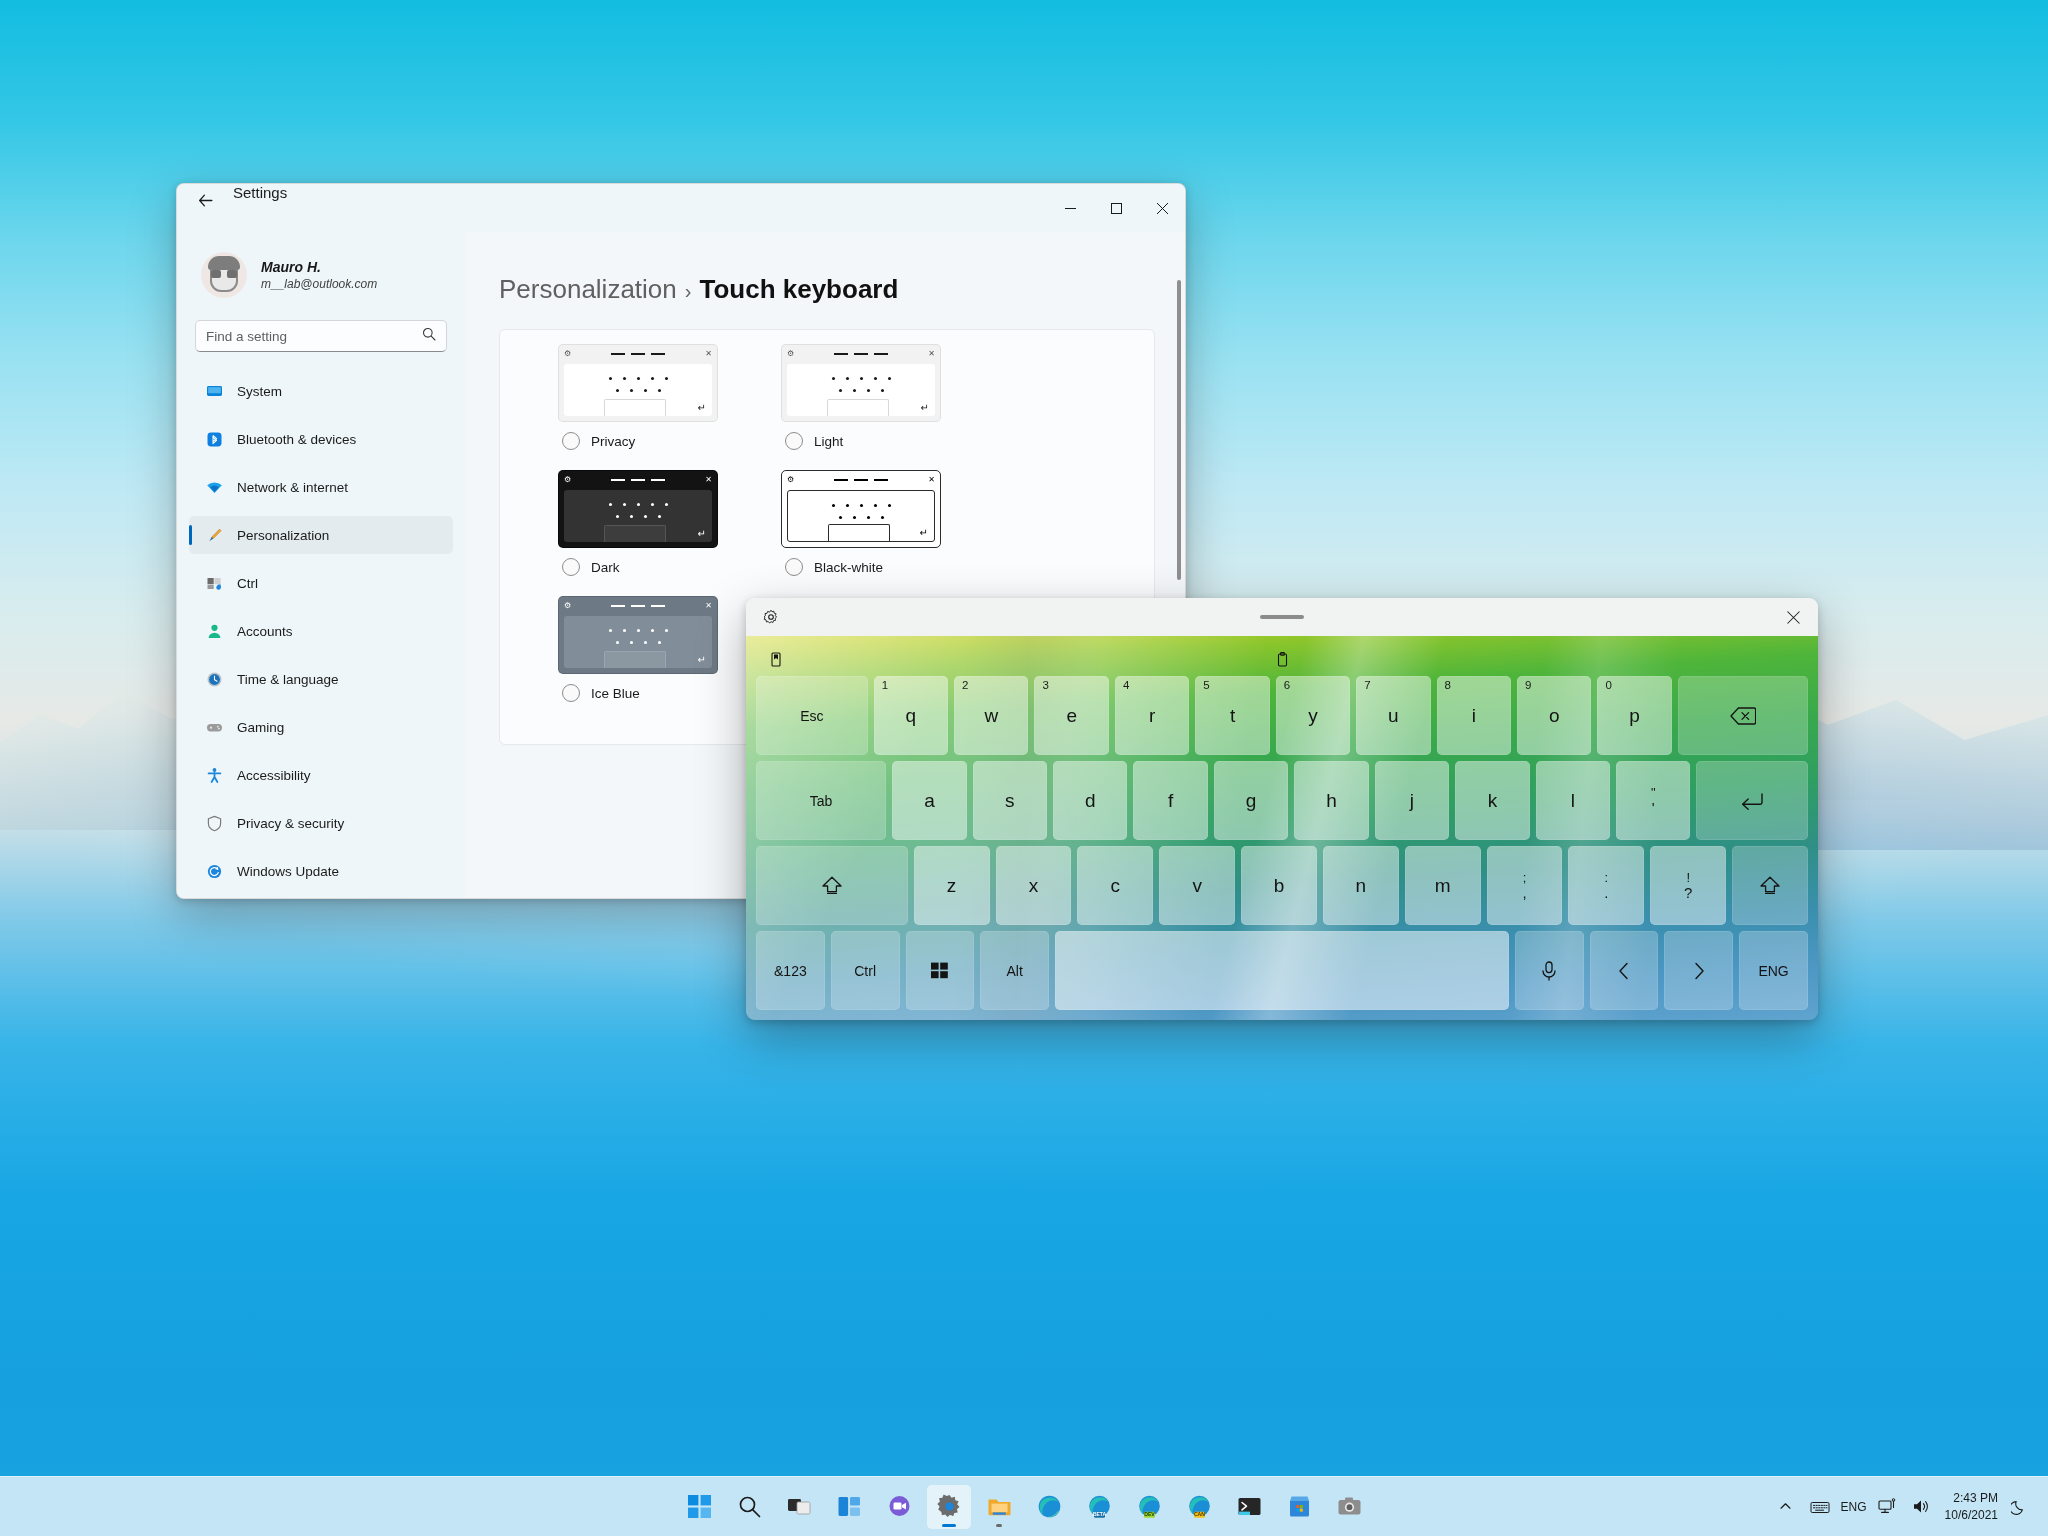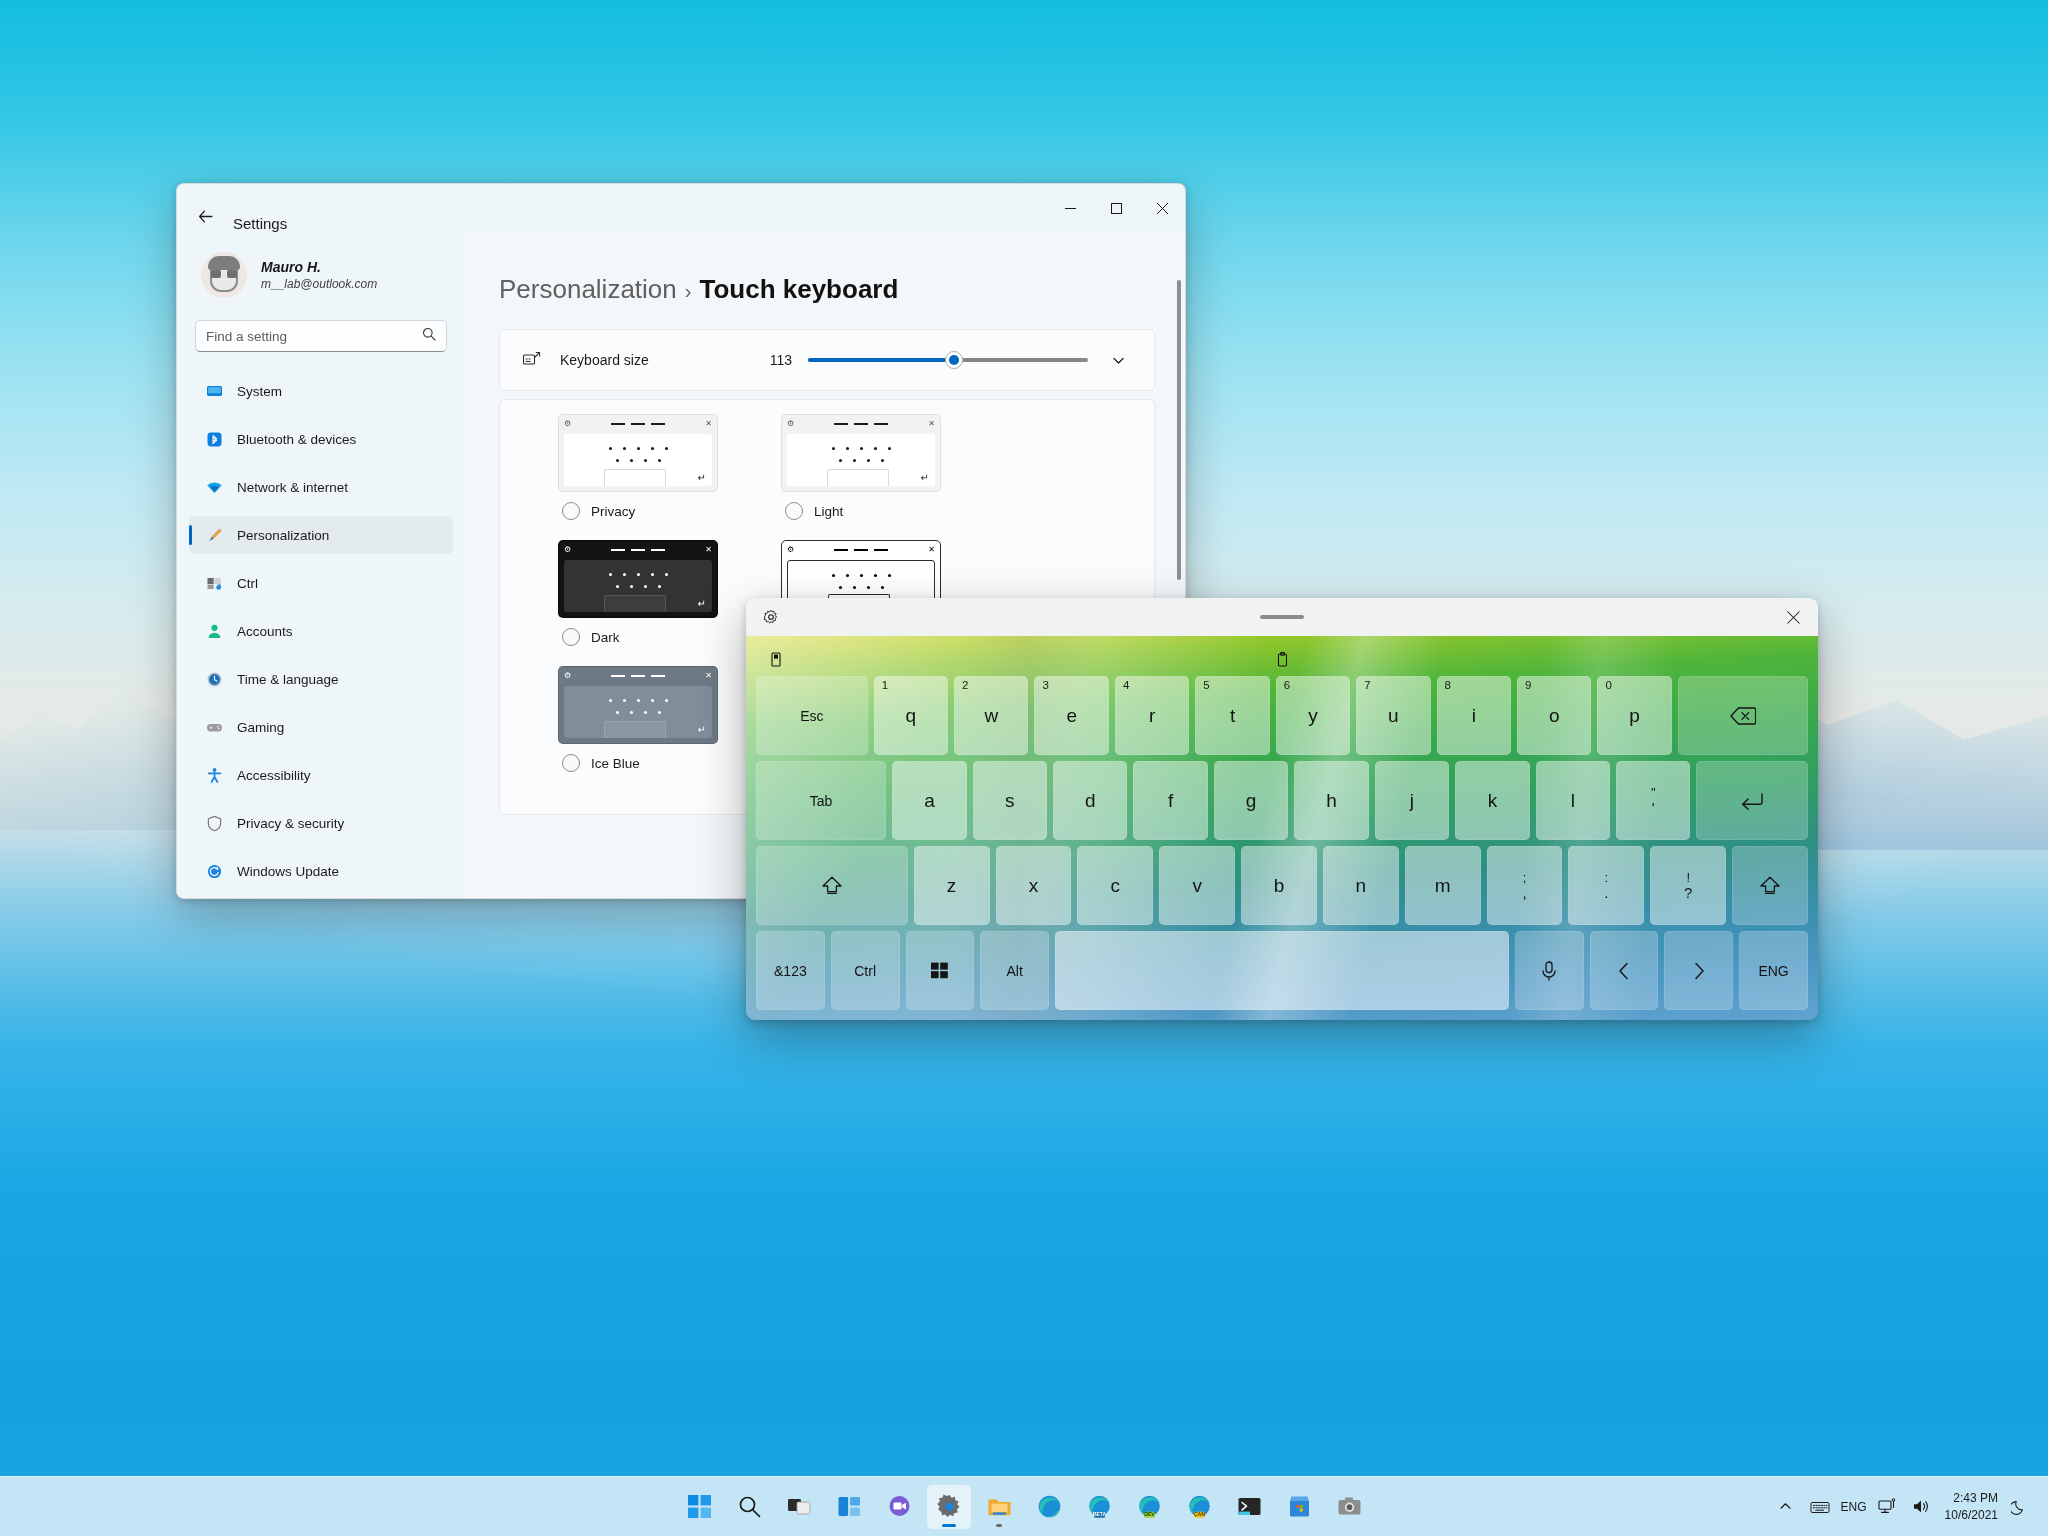--- a/index.html
+++ b/index.html
@@ -55,21 +55,21 @@
   #settings-window {
     position: absolute; left: 176px; top: 183px; width: 1010px; height: 716px;
     background: #f3f3f3;
     border-radius: 8px;
     box-shadow: 0 16px 48px rgba(0,0,0,.26), 0 2px 8px rgba(0,0,0,.18);
     overflow: hidden;
     display: flex; flex-direction: column;
     border: 1px solid rgba(0,0,0,.10);
   }
   .win-titlebar {
-    height: 48px; display: flex; align-items: flex-end;
+    height: 48px; display: flex; align-items: flex-start;
     background: #eef6fa; flex: 0 0 48px; position: relative;
   }
   .back-btn {
     width: 36px; height: 32px; margin-left: 10px;
     display: flex; align-items: center; justify-content: center;
     border-radius: 4px; color: #1b1b1b;
   }
   .win-title { font-size: 15px; color: #1b1b1b; margin-left: 10px; }
   .win-controls { margin-left: auto; display: flex; height: 48px; }
   .win-ctl {
@@ -499,44 +499,20 @@
         </div>
       </div>
 
       <div class="content">
         <div class="content-inner">
 
           <div class="breadcrumb">
             <span class="crumb-parent">Personalization</span><span class="crumb-sep">›</span><span class="crumb-current">Touch keyboard</span>
           </div>
 
-          <div class="card">
-            <div class="card-row">
-              <span class="card-ico">
-                <svg width="19" height="19" viewBox="0 0 19 19">
-                    <rect x="1.5" y="4" width="11" height="9" rx="1.3" stroke="#2c2c2c" stroke-width="1.1" fill="none"></rect>
-                    <path d="M4 8 h1.2 M7 8 h1.2 M4 10.4 h4.2" stroke="#2c2c2c" stroke-width="1" stroke-linecap="round"></path>
-                    <path d="M13 6 L17.5 1.6 M14.2 1.5 H17.6 V4.9" stroke="#2c2c2c" stroke-width="1.1" fill="none" stroke-linecap="round" stroke-linejoin="round"></path>
-                  </svg>
-              </span>
-              <span class="card-label">Keyboard size</span>
-              <span class="row-spacer"></span>
-              <span class="slider-val">113</span>
-              <span class="slider">
-                <span class="track"></span>
-                <span class="fill" id="slider-fill" style="width: 52%;"></span>
-                <span class="thumb" id="slider-thumb" style="left: 52%;"></span>
-              </span>
-              <span class="chev">
-                <svg width="13" height="13" viewBox="0 0 13 13">
-                    <path d="M2 4.5 L6.5 9 L11 4.5" stroke="#1b1b1b" stroke-width="1.2" fill="none" stroke-linecap="round" stroke-linejoin="round"></path>
-                  </svg>
-              </span>
-            </div>
-          </div>
 
           <div class="card">
 
             <div class="theme-grid" id="theme-grid">
                 <div class="theme-item">
                   <div class="kb-preview" style="background: rgb(242, 242, 242); border-color: rgba(0, 0, 0, 0.08);">
                     <div class="kp-top">
                       <span class="kp-gear" style="color:#555">⚙</span>
                       <span class="kp-dashes">
                         <i style="background:#1a1a1a"></i>

